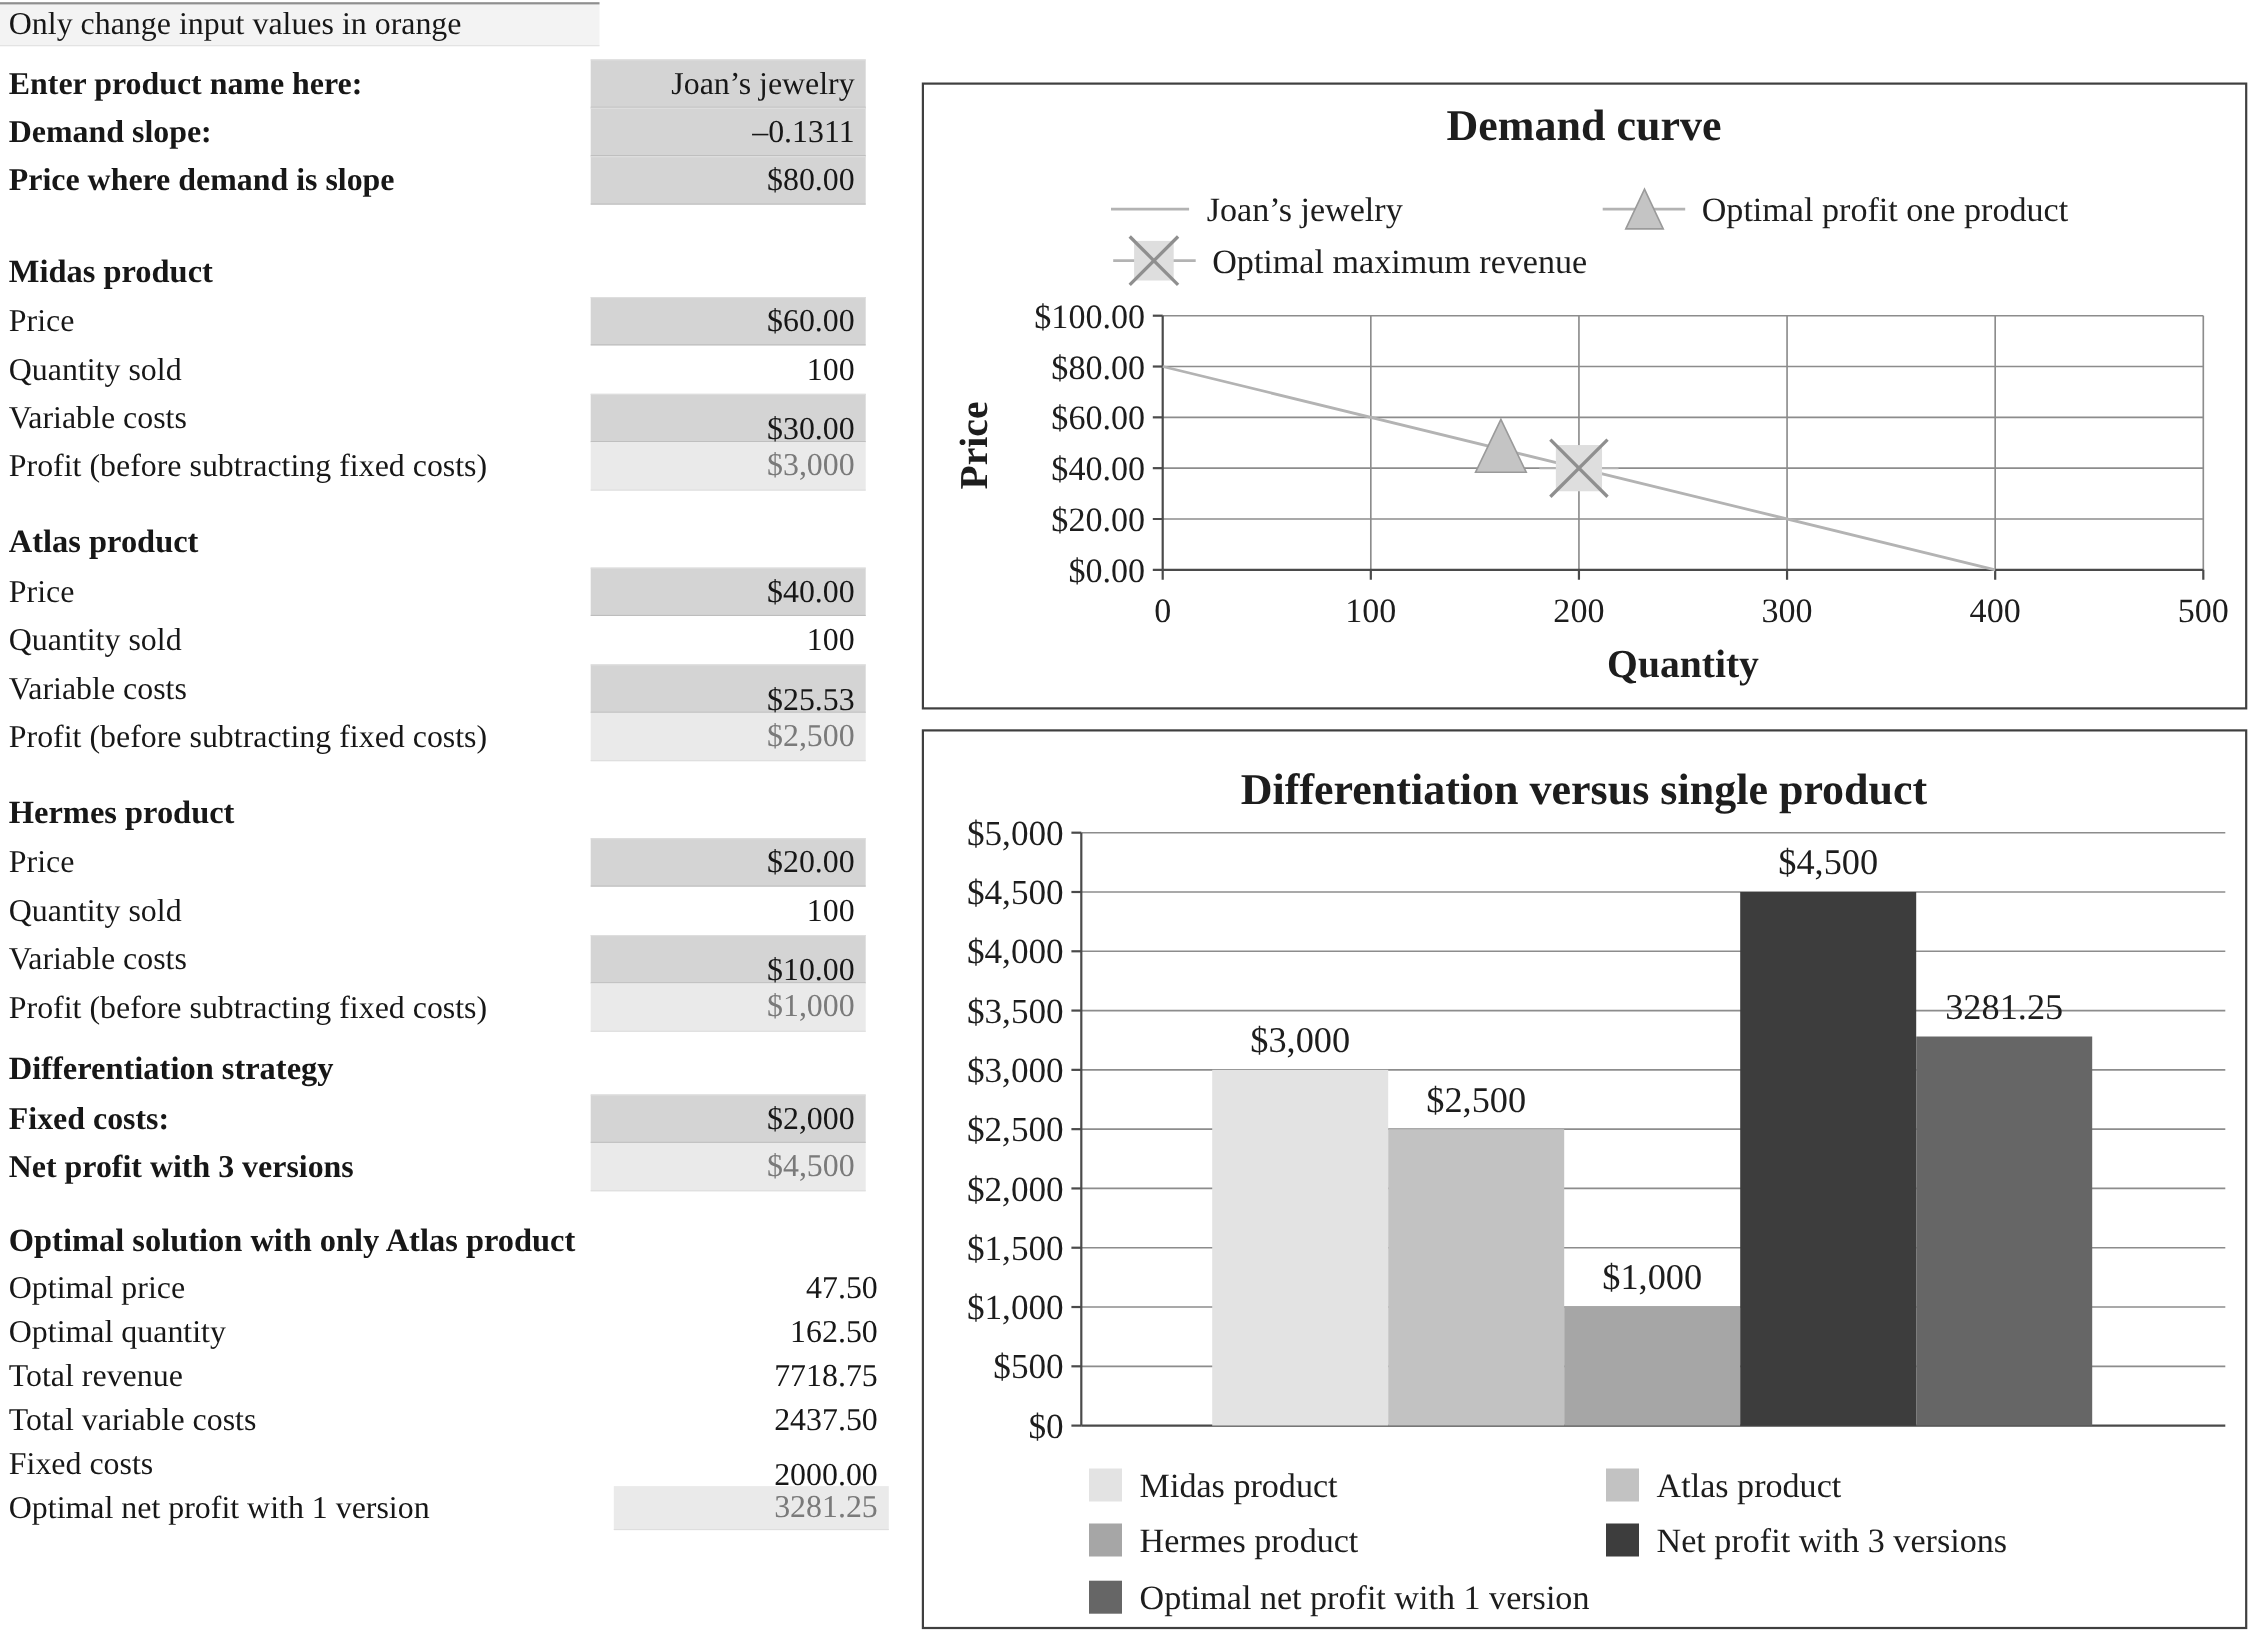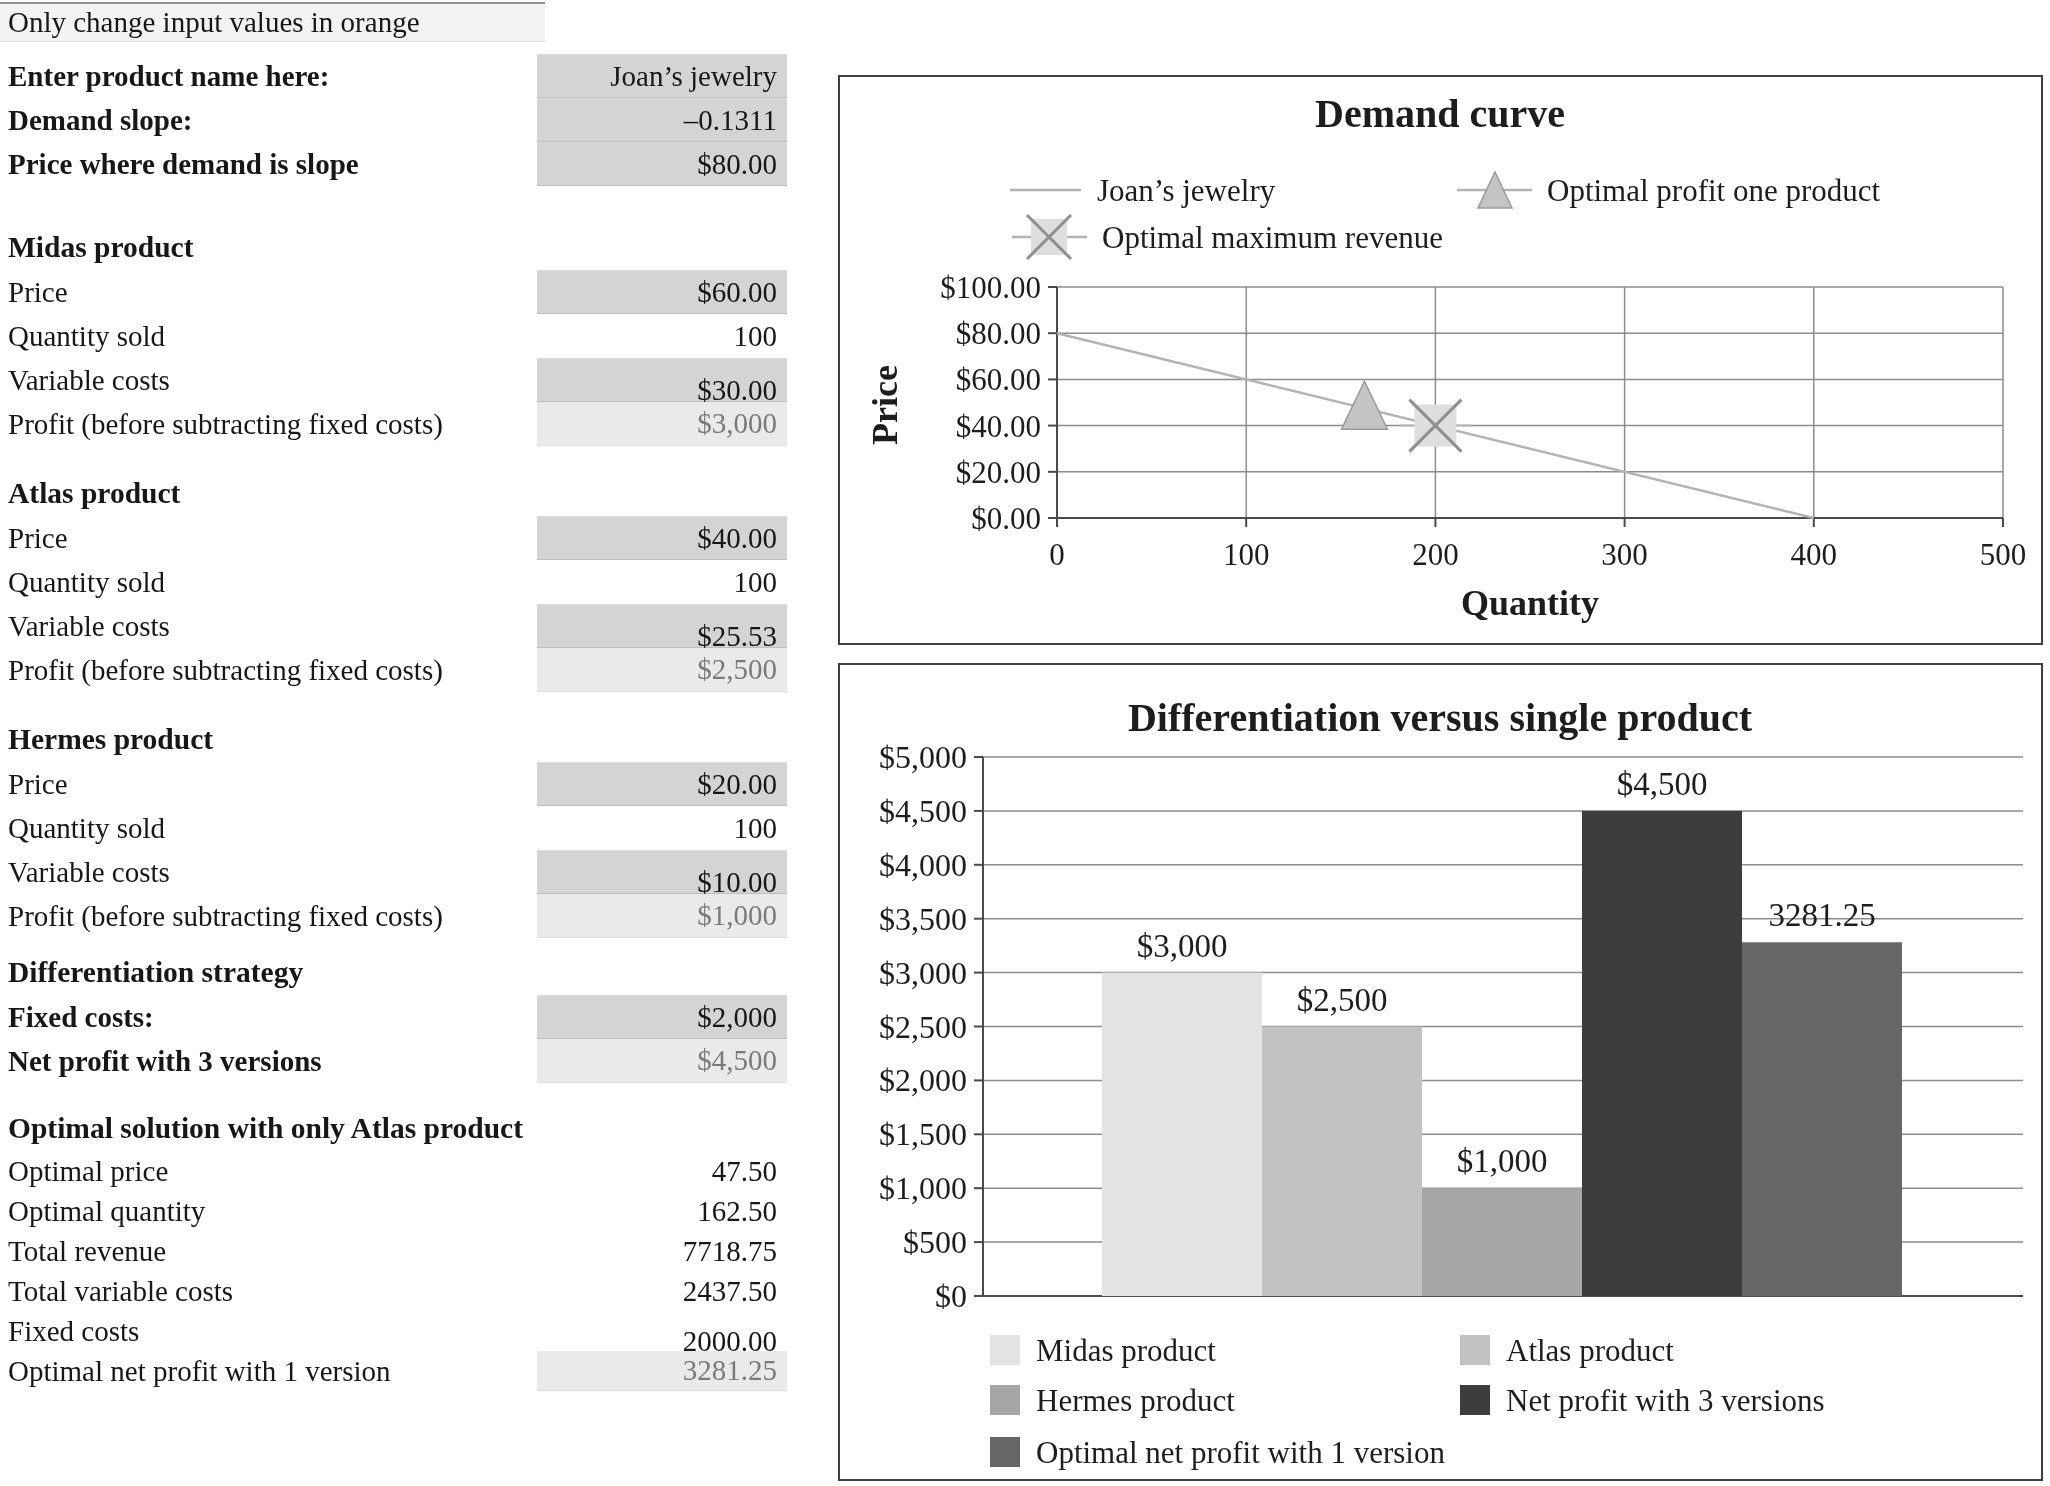--- a/index.html
+++ b/index.html
@@ -10,21 +10,21 @@
   }
   #left-panel{position:absolute;left:0;top:0;width:800px;}
   #main-title{font-size:37px;font-weight:bold;padding:6px 0 0 8px;height:46px;letter-spacing:.2px;}
   #note-banner{
     width:545px;height:40px;margin-top:2px;background:#f3f3f3;
     border-top:2px solid #8f8f8f;border-bottom:1px solid #e2e2e2;
     display:flex;align-items:center;padding-left:8px;box-sizing:border-box;font-size:29px;
   }
   .group-header{font-weight:bold;font-size:29.5px;height:44px;display:flex;align-items:flex-end;padding:0 0 6px 8px;box-sizing:border-box;}
   .row{display:flex;align-items:stretch;height:44px;}
-  .compact .row{height:40px;}
+  .compact .row{height:40px;gap:21px;}
   .rowlabel{flex:0 0 537px;display:flex;align-items:center;padding-left:8px;box-sizing:border-box;font-size:29px;}
   .rowlabel.bold{font-weight:bold;}
   .cell{flex:0 0 250px;display:flex;align-items:center;justify-content:flex-end;
         padding-right:10px;box-sizing:border-box;font-size:29px;}
   .cell.input{background:#d4d4d4;border-bottom:1px solid #bdbdbd;border-top:1px solid #dedede;}
   .cell.output{background:#eaeaea;color:#7a7a7a;border-bottom:1px solid #dedede;}
   .cell.plain{background:transparent;}
   .cell .u{text-decoration:underline;text-underline-offset:7px;text-decoration-thickness:2px;margin-top:20px;}
   .chart-box{position:absolute;background:#fff;border:2px solid #3f3f3f;box-sizing:border-box;}
   #demand-box{left:838px;top:75px;width:1205px;height:570px;}

